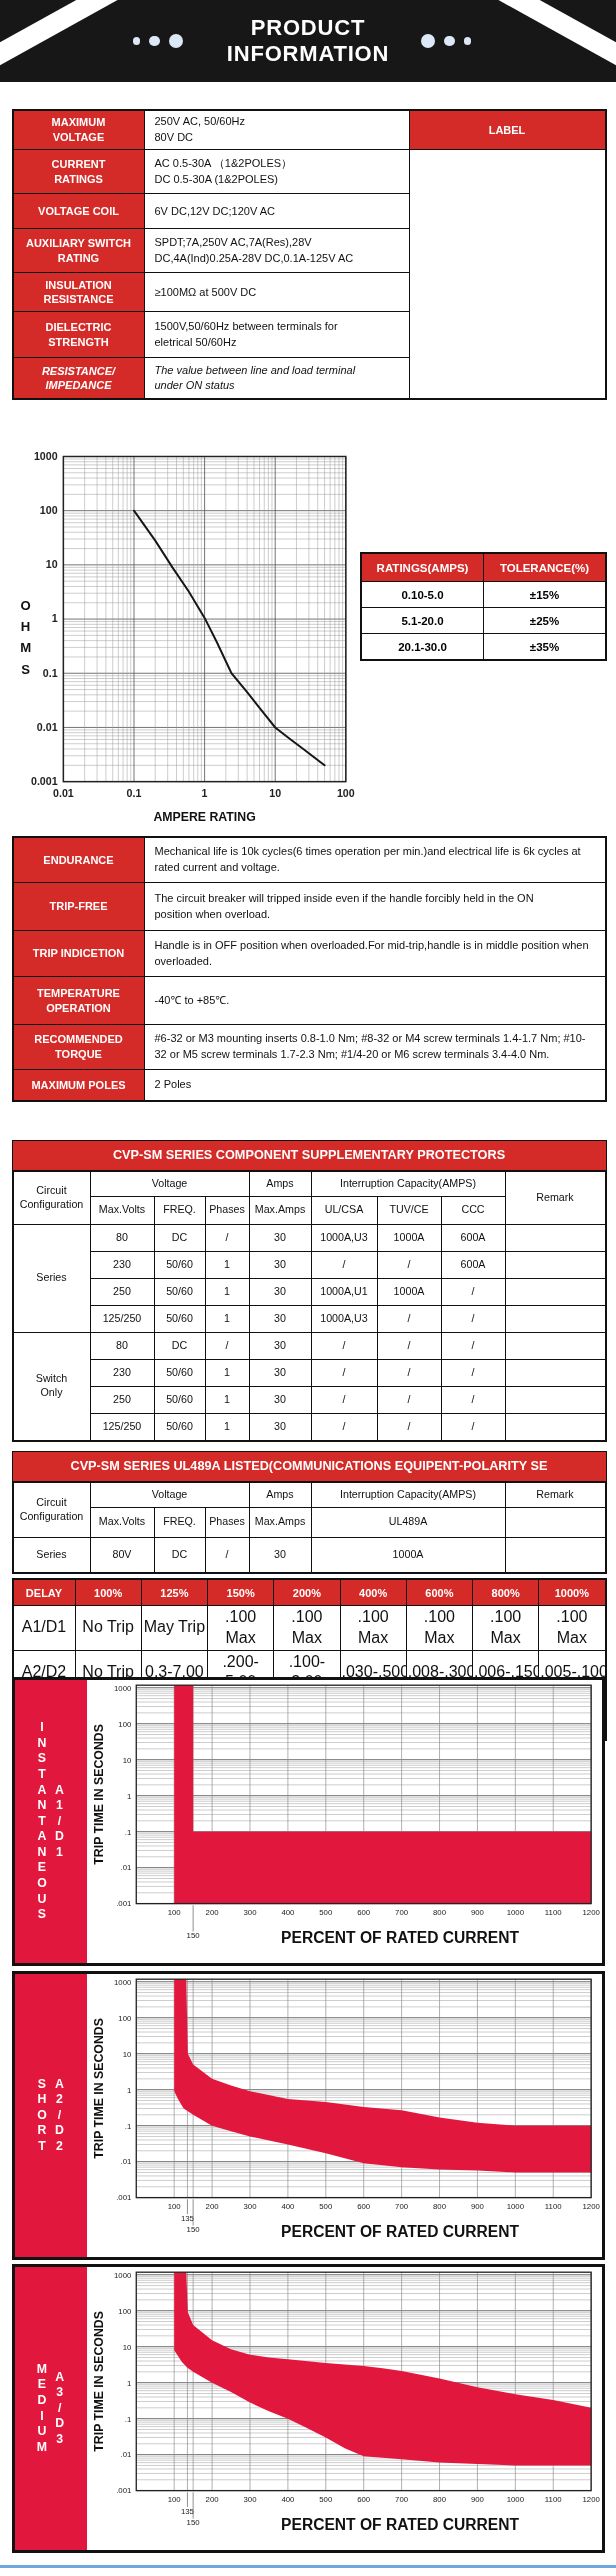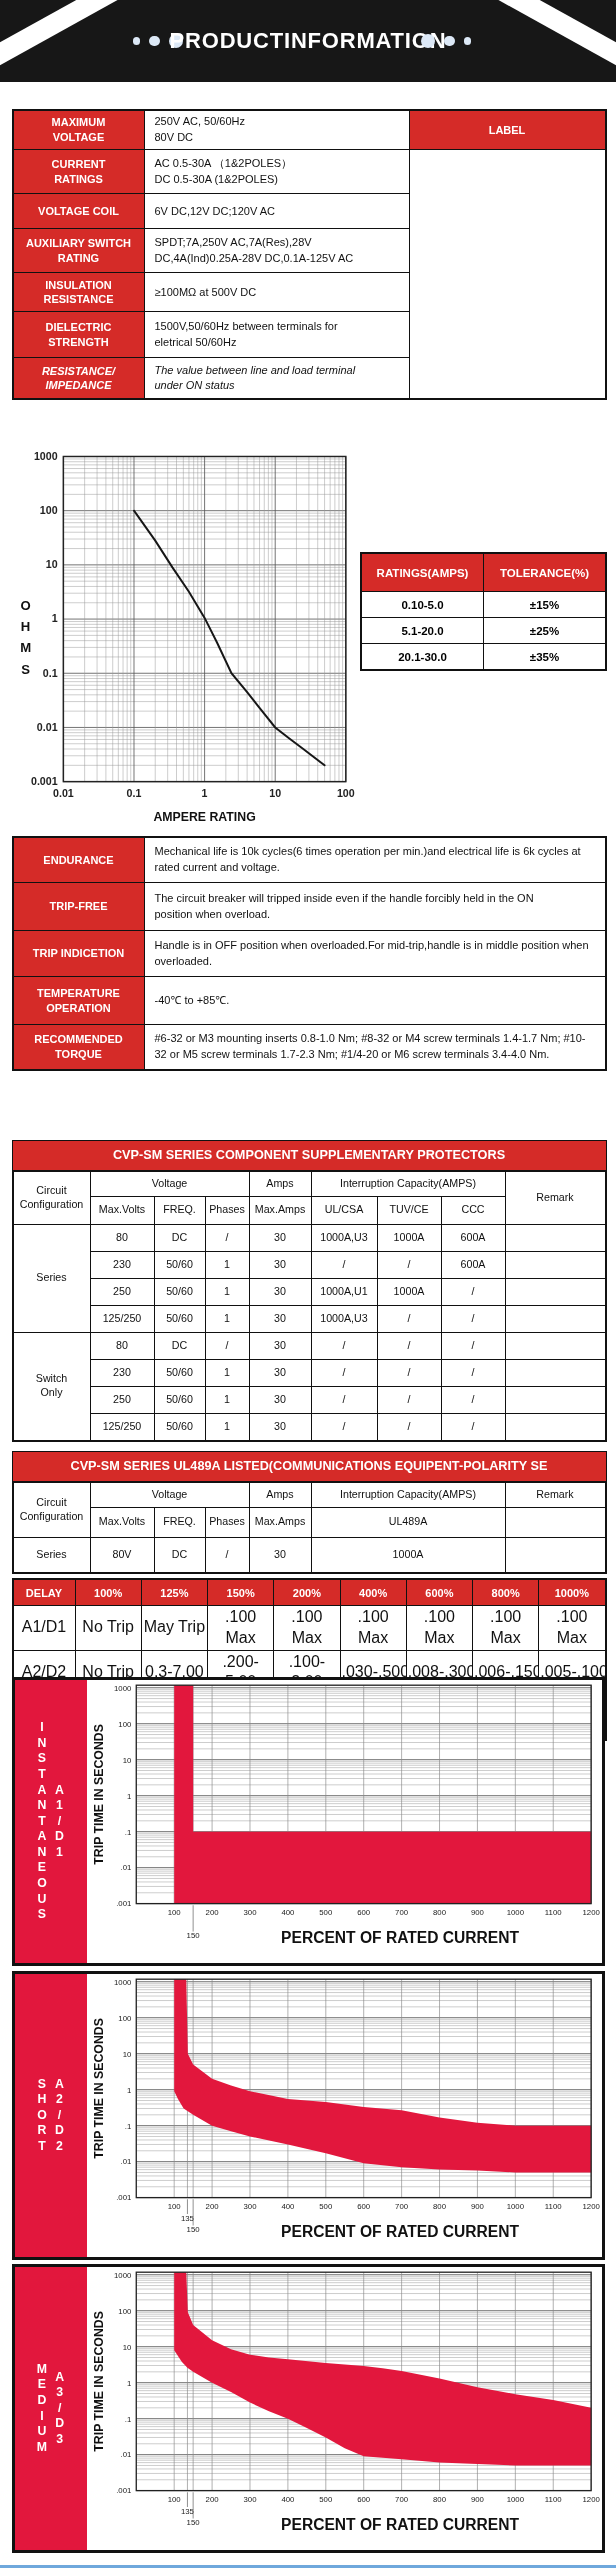--- a/index.html
+++ b/index.html
@@ -3,21 +3,21 @@
 <meta charset="utf-8">
 <style>
   html,body{margin:0;padding:0;background:#fff;font-family:"Liberation Sans",sans-serif;}
   #page{position:relative;width:616px;height:2576px;background:#fff;overflow:hidden;}
 
   
   .banner{position:absolute;left:0;top:0;width:616px;height:82px;background:var(--banner-black);overflow:hidden;}
   .stripe{position:absolute;width:214px;height:20px;background:#fff;}
   .stripe-l{left:-57px;top:16.4px;transform:rotate(-29deg);}
   .stripe-r{right:-57px;top:16.4px;transform:rotate(29deg);}
-  .banner-title{position:absolute;left:0;top:0;width:100%;height:100%;display:flex;flex-direction:row;align-items:center;justify-content:center;color:#fff;font-weight:bold;font-size:22px;letter-spacing:0.8px;line-height:1.18;text-align:center;}
+  .banner-title{position:absolute;left:0;top:0;width:100%;height:100%;display:flex;flex-direction:column;align-items:center;justify-content:center;color:#fff;font-weight:bold;font-size:22px;letter-spacing:0.8px;line-height:1.18;text-align:center;}
   .dots{position:absolute;top:0;height:100%;display:flex;align-items:center;gap:9px;}
   .dots-l{left:133px;}
   .dots-r{left:421px;}
   .dot{border-radius:50%;background:var(--dot-blue);}
   .d-s{width:7.4px;height:7.4px;} .d-m{width:10.7px;height:10.7px;} .d-l{width:14px;height:14px;}
 
   
   .tblwrap{position:absolute;border:1.6px solid #111;background:#fff;}
   table.tbl{border-collapse:collapse;width:100%;table-layout:fixed;}
   table.tbl td{border:1.6px solid #111;overflow:hidden;}
@@ -237,21 +237,21 @@
       <text x="244" y="458" text-anchor="middle" font-size="15" font-weight="bold" fill="#111">AMPERE RATING</text>
     </svg>
 
   <div class="tblwrap" style="left:360px;top:552px;width:245px;">
     <table class="tbl ratings">
       <colgroup>
           <col style="width:50%">
           <col>
         </colgroup>
       <thead>
-        <tr style="height:38px;">
+        <tr style="height:28px;">
           <td class="hd">RATINGS(AMPS)</td>
           <td class="hd">TOLERANCE(%)</td>
         </tr>
       </thead>
       <tbody id="ratings-body">
           <tr style="height: 26px;">
             <td class="">0.10-5.0</td>
             <td class="">±15%</td>
           </tr>
           <tr style="height: 26px;">
@@ -288,20 +288,24 @@
           </tr>
           <tr style="height: 48px;">
             <td class="redcell">TEMPERATURE
 OPERATION</td>
             <td class="valcell">-40℃ to +85℃.</td>
           </tr>
           <tr style="height: 45px;">
             <td class="redcell">RECOMMENDED
 TORQUE</td>
             <td class="valcell">#6-32 or M3 mounting inserts 0.8-1.0 Nm; #8-32 or M4 screw terminals 1.4-1.7 Nm; #10-32 or M5 screw terminals 1.7-2.3 Nm; #1/4-20 or M6 screw terminals 3.4-4.0 Nm.</td>
+          </tr>
+          <tr style="height: 31px;">
+            <td class="redcell">MAXIMUM POLES</td>
+            <td class="valcell">2 Poles</td>
           </tr>
         </tbody>
     </table>
   </div>
 
   <div class="tblwrap" style="left:11.5px;top:1140px;width:593px;">
     <div class="tbl-title">CVP-SM SERIES COMPONENT SUPPLEMENTARY PROTECTORS</div>
     <table class="tbl">
       <colgroup>
           <col style="width:77px">

